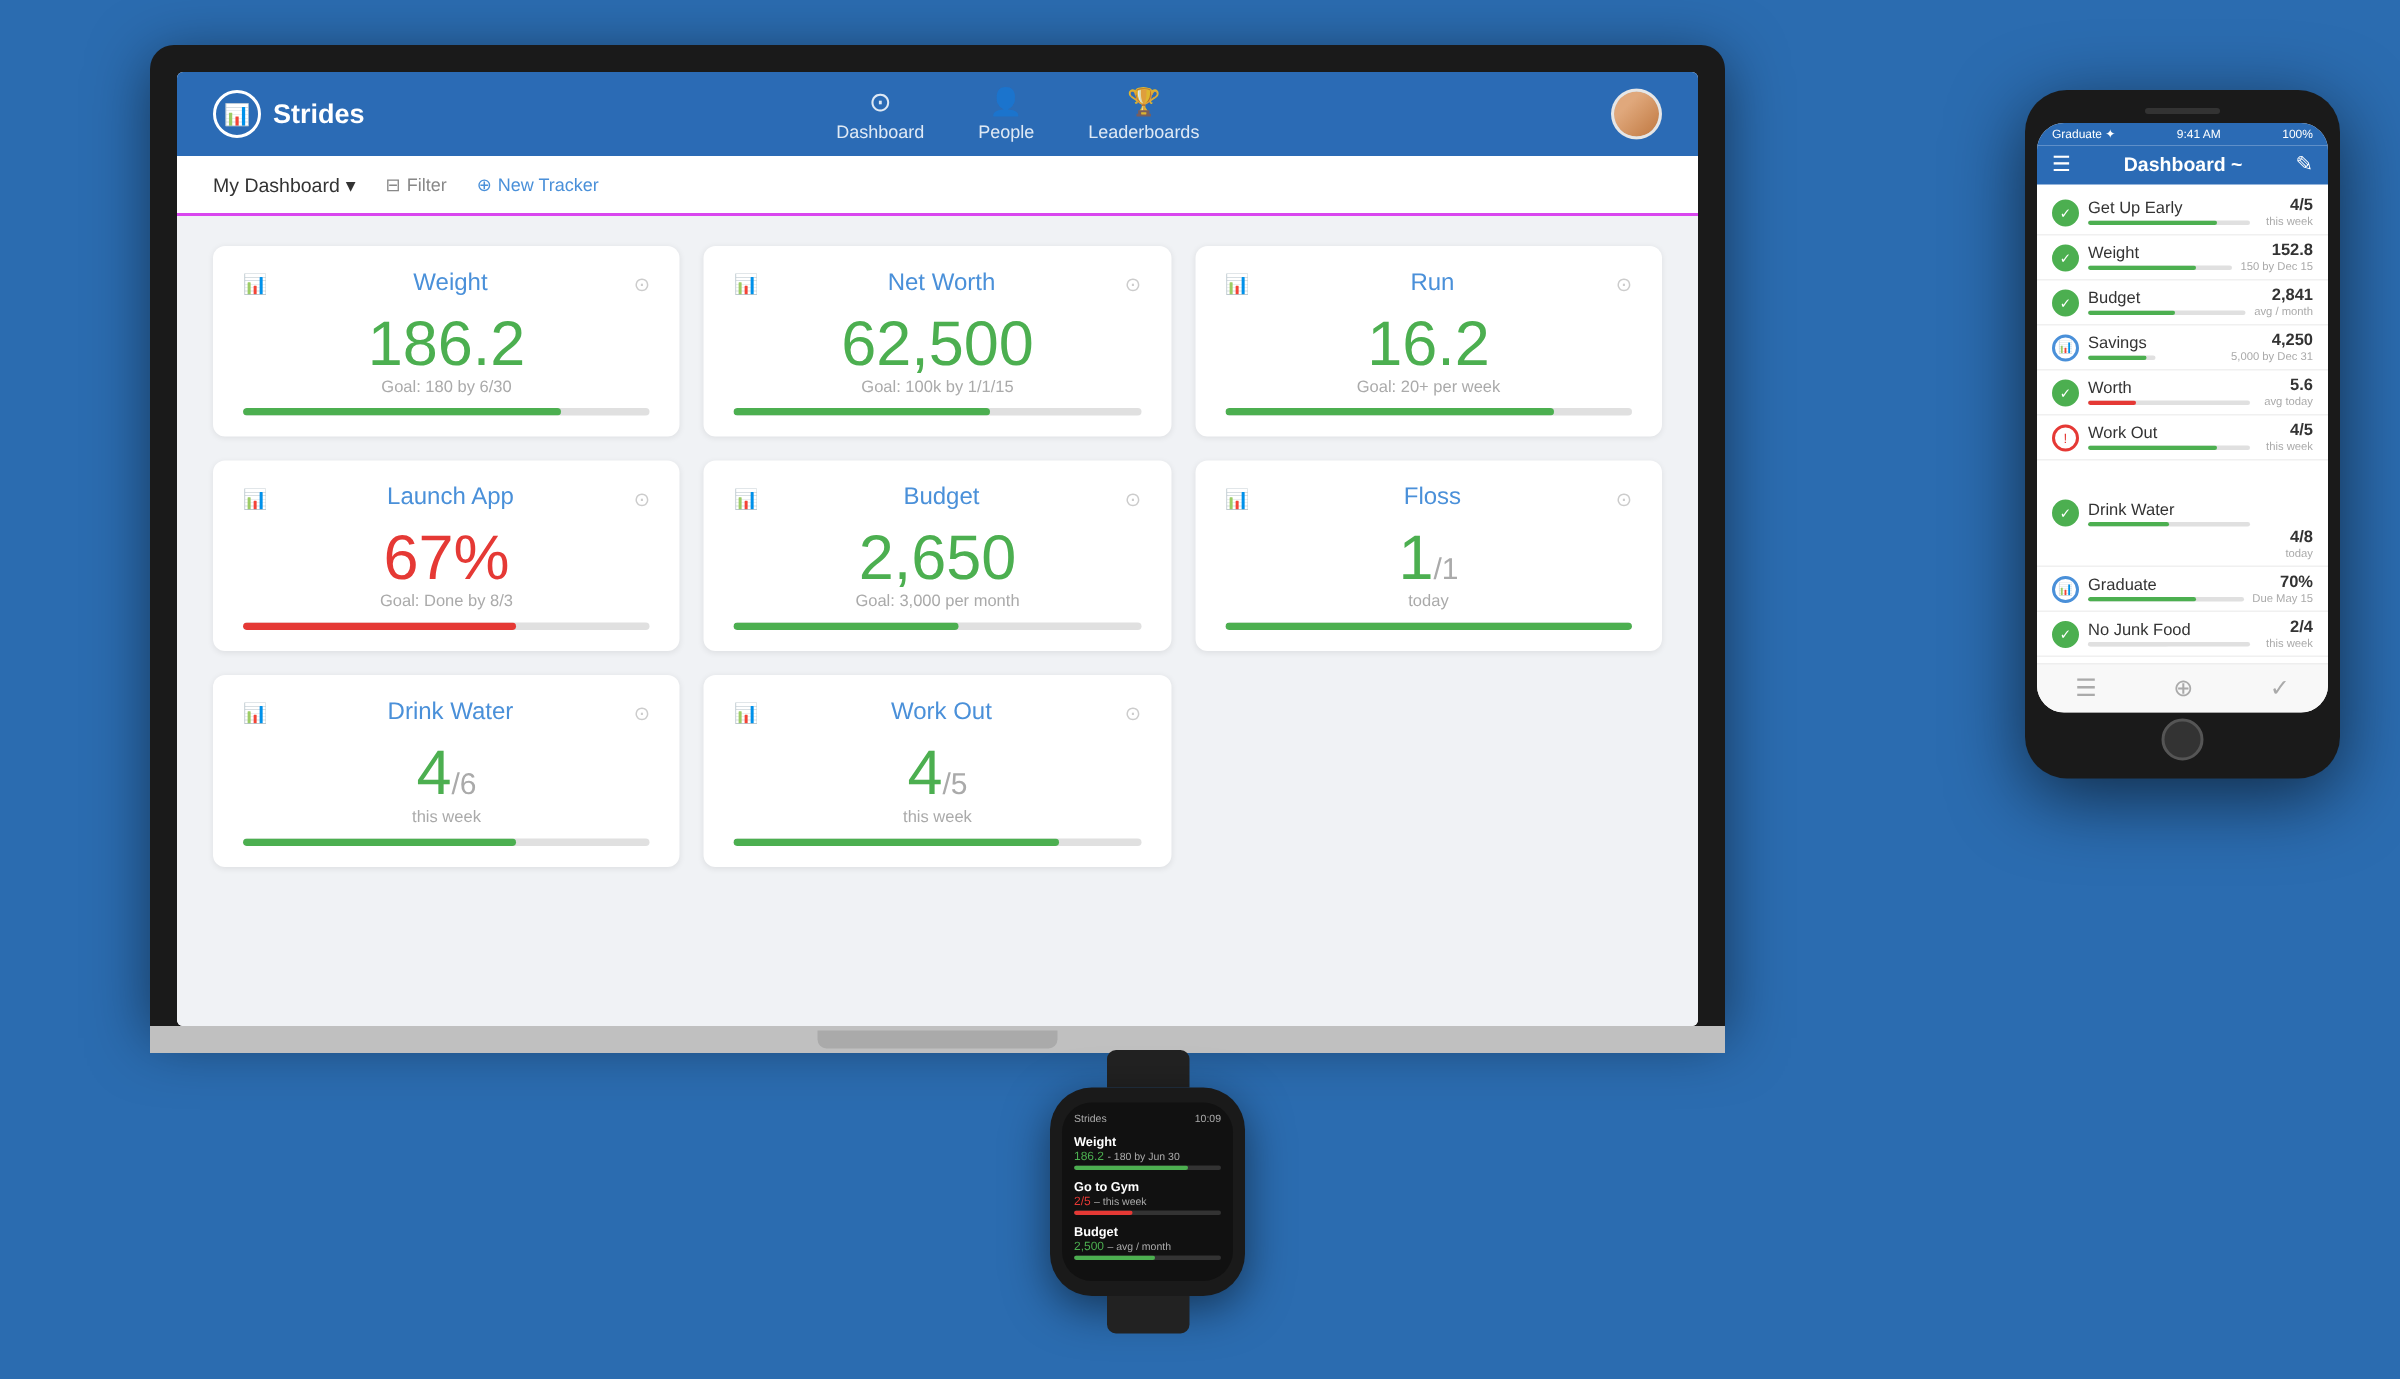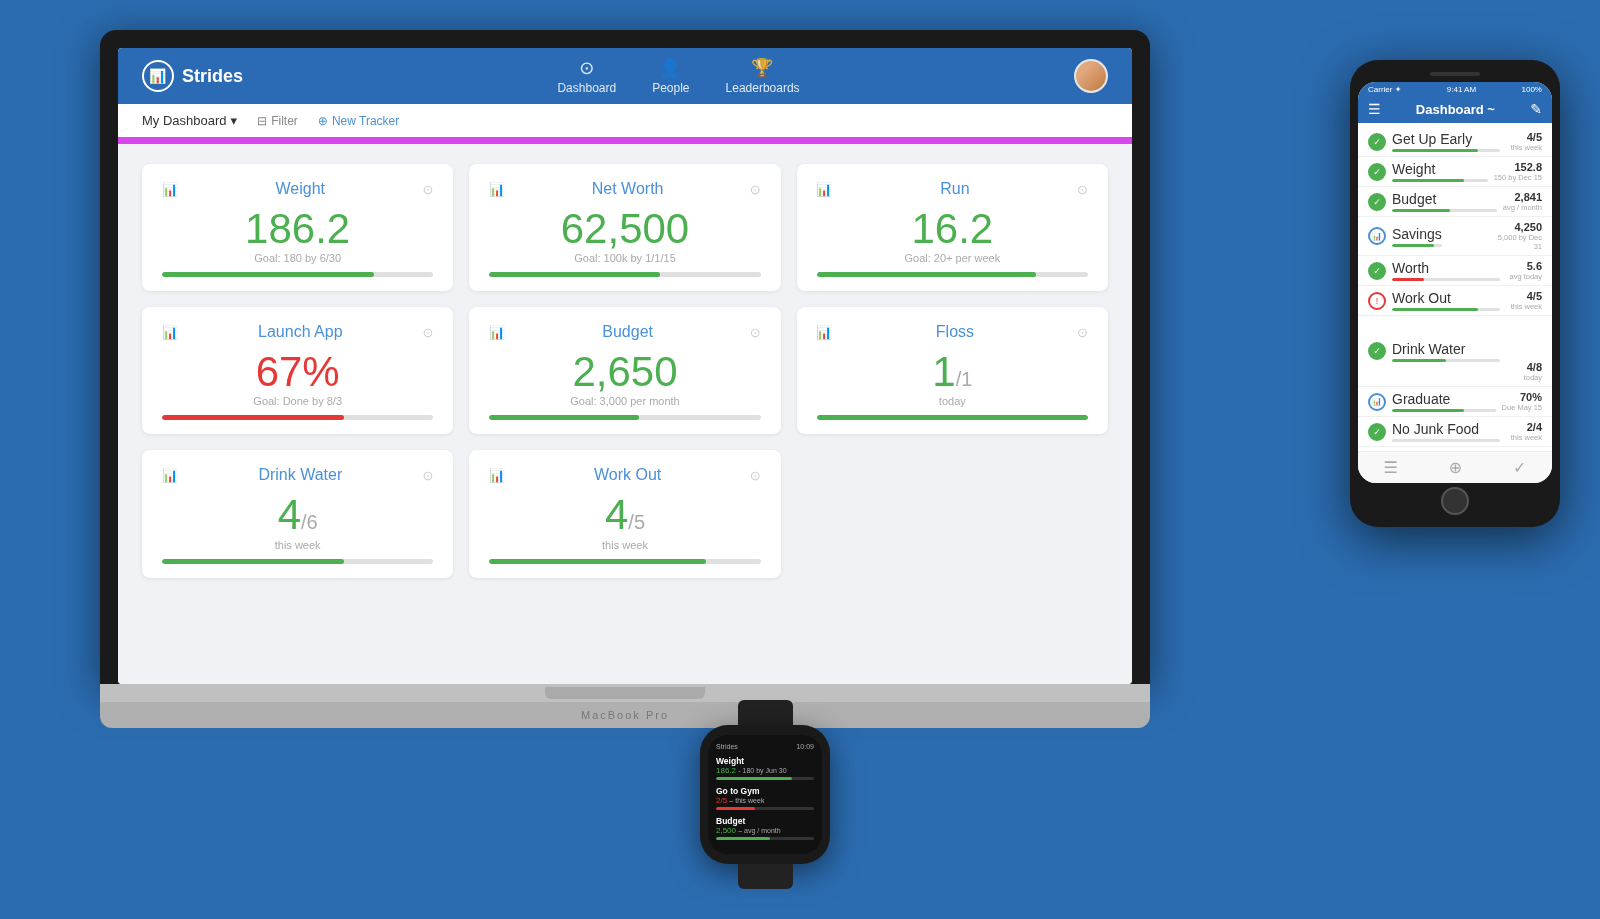--- a/index.html
+++ b/index.html
@@ -89,21 +89,21 @@
     .avatar-img {
       width: 100%;
       height: 100%;
       background: linear-gradient(135deg, #e0a87c 30%, #c07840 100%);
       border-radius: 50%;
     }
 
     
     .sub-bar {
       background: #fff;
-      border-bottom: 7px solid #d946ef;
+      border-bottom: 2px solid #d946ef;
       display: flex;
       align-items: center;
       padding: 0 24px;
       height: 40px;
       gap: 20px;
     }
     .sub-bar-title {
       color: #333;
       font-size: 13px;
       font-weight: 500;
@@ -240,21 +240,21 @@
       border: 2px solid #4caf50;
       display: flex;
       align-items: center;
       justify-content: center;
       flex-shrink: 0;
       color: #4caf50;
       font-size: 9px;
     }
     .phone-item-content { flex: 1; }
     .phone-item-label {
-      font-size: 14px;
+      font-size: 11px;
       font-weight: 500;
       color: #333;
     }
     .phone-item-bar-bg {
       width: 100%;
       height: 3px;
       background: #e0e0e0;
       border-radius: 2px;
       margin-top: 2px;
       overflow: hidden;
@@ -504,33 +504,30 @@
     </div>
   </div>
           </div>
       </div>
 
     </div>
   </div>
   <div style="background:#c0c0c0; height:18px; border-radius:0 0 0 0; display:flex; align-items:center; justify-content:center;">
     <div style="width:160px; height:12px; background:#aaa; border-radius:0 0 6px 6px;"></div>
   </div>
-  <div style="background:#b0b0b0; text-align:center; padding:3px 0 5px; border-radius:0 0 12px 12px;">
-    <span style="font-size:11px; color:#777; letter-spacing:2px;">MacBook Pro</span>
-  </div>
 </div>
 
 <div class="phone-wrapper">
   <div class="phone-bezel">
 
     <div style="width:50px; height:4px; background:#333; border-radius:2px; margin:0 auto 6px;"></div>
     <div class="phone-screen">
 
       <div class="phone-status-bar">
-        <span>Carrier ✦</span>
+        <span>Graduate ✦</span>
         <span>9:41 AM</span>
         <span>100%</span>
       </div>
 
       <div class="phone-nav">
         <span style="font-size:14px; color:#fff;">☰</span>
         <span class="phone-nav-title">Dashboard ~</span>
         <span style="font-size:14px; color:#fff;">✎</span>
       </div>
 

